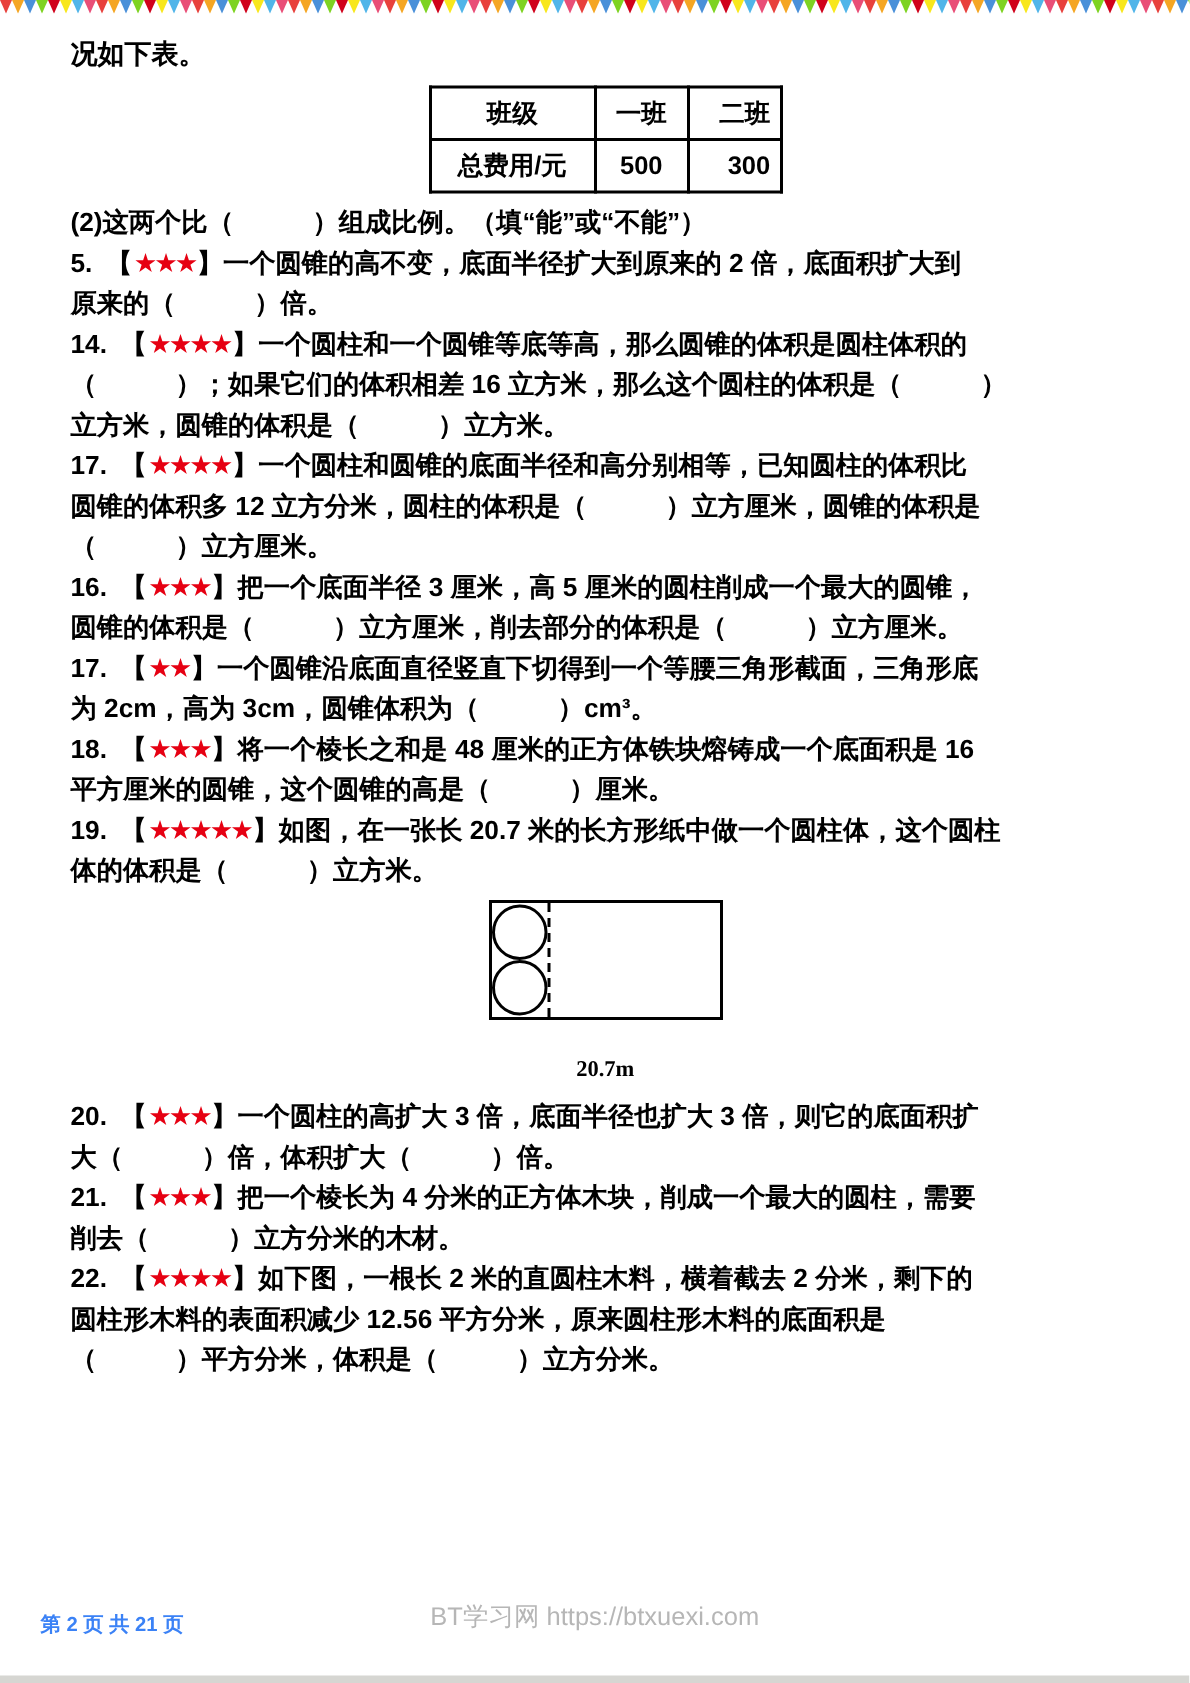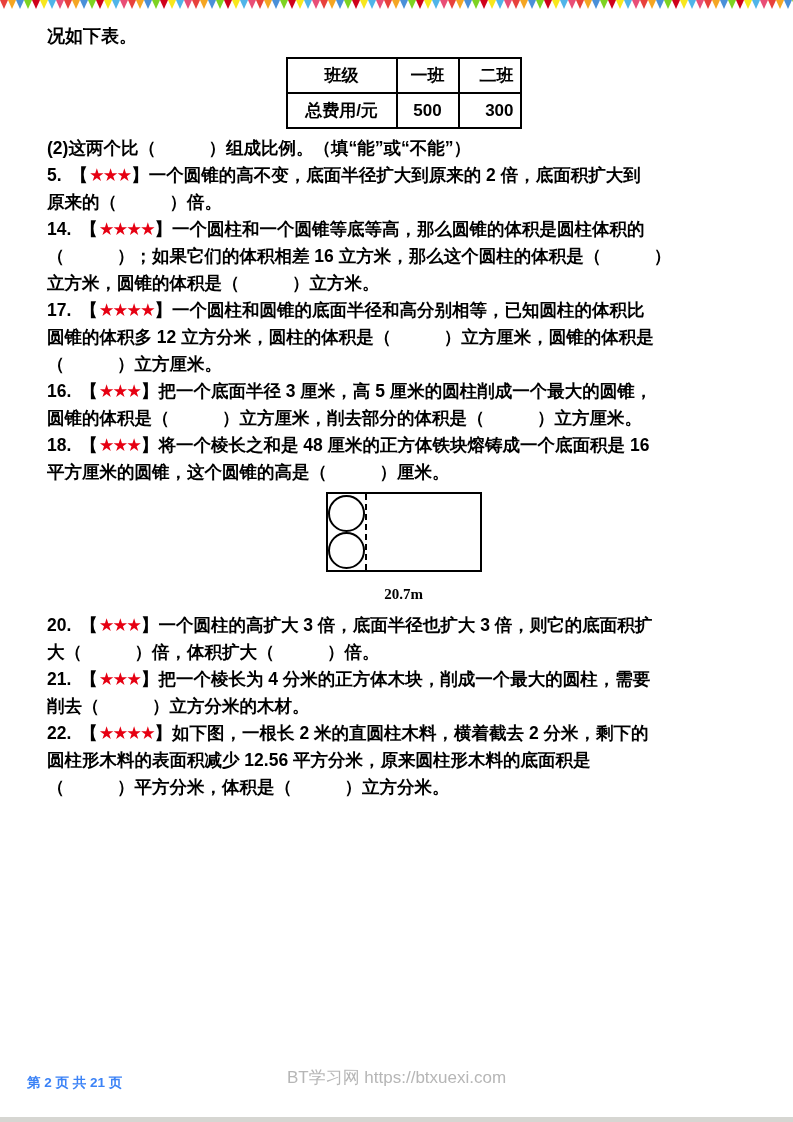--- a/index.html
+++ b/index.html
@@ -28,21 +28,21 @@
   .block{margin:0;}
   .qnum{margin-right:9px;}
   .stars{color:#e60012;letter-spacing:-2px;margin:0 1px;}
   
   .figure-wrap{width:fit-content;margin:6px auto 4px auto;}
   .fig-rect{width:152px;height:76px;border:2.5px solid #000;position:relative;background:#fff;}
   .fig-circle{position:absolute;left:0;width:37px;height:37px;border:2px solid #000;border-radius:50%;box-sizing:border-box;}
   .fig-circle.top{top:0.5px;}
   .fig-circle.bottom{top:37.5px;}
   .fig-dash{position:absolute;left:37px;top:0;bottom:0;border-left:2px dashed #000;}
-  .fig-label{font-family:"Liberation Serif","DejaVu Serif",serif;font-weight:bold;font-size:15px;text-align:center;margin-top:9px;}
+  .fig-label{font-family:"Liberation Serif","DejaVu Serif",serif;font-weight:bold;font-size:15px;text-align:center;margin-top:20px;}
   
   .watermark{position:absolute;top:1066px;left:0;width:793px;text-align:center;color:#b6b6b6;font-size:17px;font-weight:normal;}
   .page-indicator{position:absolute;top:1074px;left:0;width:793px;color:#3b82f6;font-size:13.5px;font-weight:bold;padding-left:27px;}
   .bottom-bar{position:absolute;bottom:0;left:0;width:793px;height:5px;}
 </style>
 </head>
 <body>
 
 <div class="banner">
     <i style="border-top-color: rgb(232, 65, 60);"></i>
@@ -164,21 +164,23 @@
     </tr>
   </tbody>
     </table>
 
   <div class="content">
       <div class="block"><span>(2)这两个比（　　　）组成比例。（填“能”或“不能”）</span></div>
       <div class="block"><span class="qnum">5.</span><span>【</span><span class="stars">★★★</span><span>】</span><span>一个圆锥的高不变，底面半径扩大到原来的 2 倍，底面积扩大到<br>原来的（　　　）倍。</span></div>
       <div class="block"><span class="qnum">14.</span><span>【</span><span class="stars">★★★★</span><span>】</span><span>一个圆柱和一个圆锥等底等高，那么圆锥的体积是圆柱体积的<br>（　　　）；如果它们的体积相差 16 立方米，那么这个圆柱的体积是（　　　）<br>立方米，圆锥的体积是（　　　）立方米。</span></div>
       <div class="block"><span class="qnum">17.</span><span>【</span><span class="stars">★★★★</span><span>】</span><span>一个圆柱和圆锥的底面半径和高分别相等，已知圆柱的体积比<br>圆锥的体积多 12 立方分米，圆柱的体积是（　　　）立方厘米，圆锥的体积是<br>（　　　）立方厘米。</span></div>
       <div class="block"><span class="qnum">16.</span><span>【</span><span class="stars">★★★</span><span>】</span><span>把一个底面半径 3 厘米，高 5 厘米的圆柱削成一个最大的圆锥，<br>圆锥的体积是（　　　）立方厘米，削去部分的体积是（　　　）立方厘米。</span></div>
+      <div class="block"><span class="qnum">17.</span><span>【</span><span class="stars">★★</span><span>】</span><span>一个圆锥沿底面直径竖直下切得到一个等腰三角形截面，三角形底<br>为 2cm，高为 3cm，圆锥体积为（　　　）cm³。</span></div>
       <div class="block"><span class="qnum">18.</span><span>【</span><span class="stars">★★★</span><span>】</span><span>将一个棱长之和是 48 厘米的正方体铁块熔铸成一个底面积是 16<br>平方厘米的圆锥，这个圆锥的高是（　　　）厘米。</span></div>
+      <div class="block"><span class="qnum">19.</span><span>【</span><span class="stars">★★★★★</span><span>】</span><span>如图，在一张长 20.7 米的长方形纸中做一个圆柱体，这个圆柱<br>体的体积是（　　　）立方米。</span></div>
       <div class="figure-wrap">
         <div class="fig-rect">
           <div class="fig-circle top"></div>
           <div class="fig-circle bottom"></div>
           <div class="fig-dash"></div>
         </div>
         <div class="fig-label">20.7m</div>
       </div>
       <div class="block"><span class="qnum">20.</span><span>【</span><span class="stars">★★★</span><span>】</span><span>一个圆柱的高扩大 3 倍，底面半径也扩大 3 倍，则它的底面积扩<br>大（　　　）倍，体积扩大（　　　）倍。</span></div>
       <div class="block"><span class="qnum">21.</span><span>【</span><span class="stars">★★★</span><span>】</span><span>把一个棱长为 4 分米的正方体木块，削成一个最大的圆柱，需要<br>削去（　　　）立方分米的木材。</span></div>

